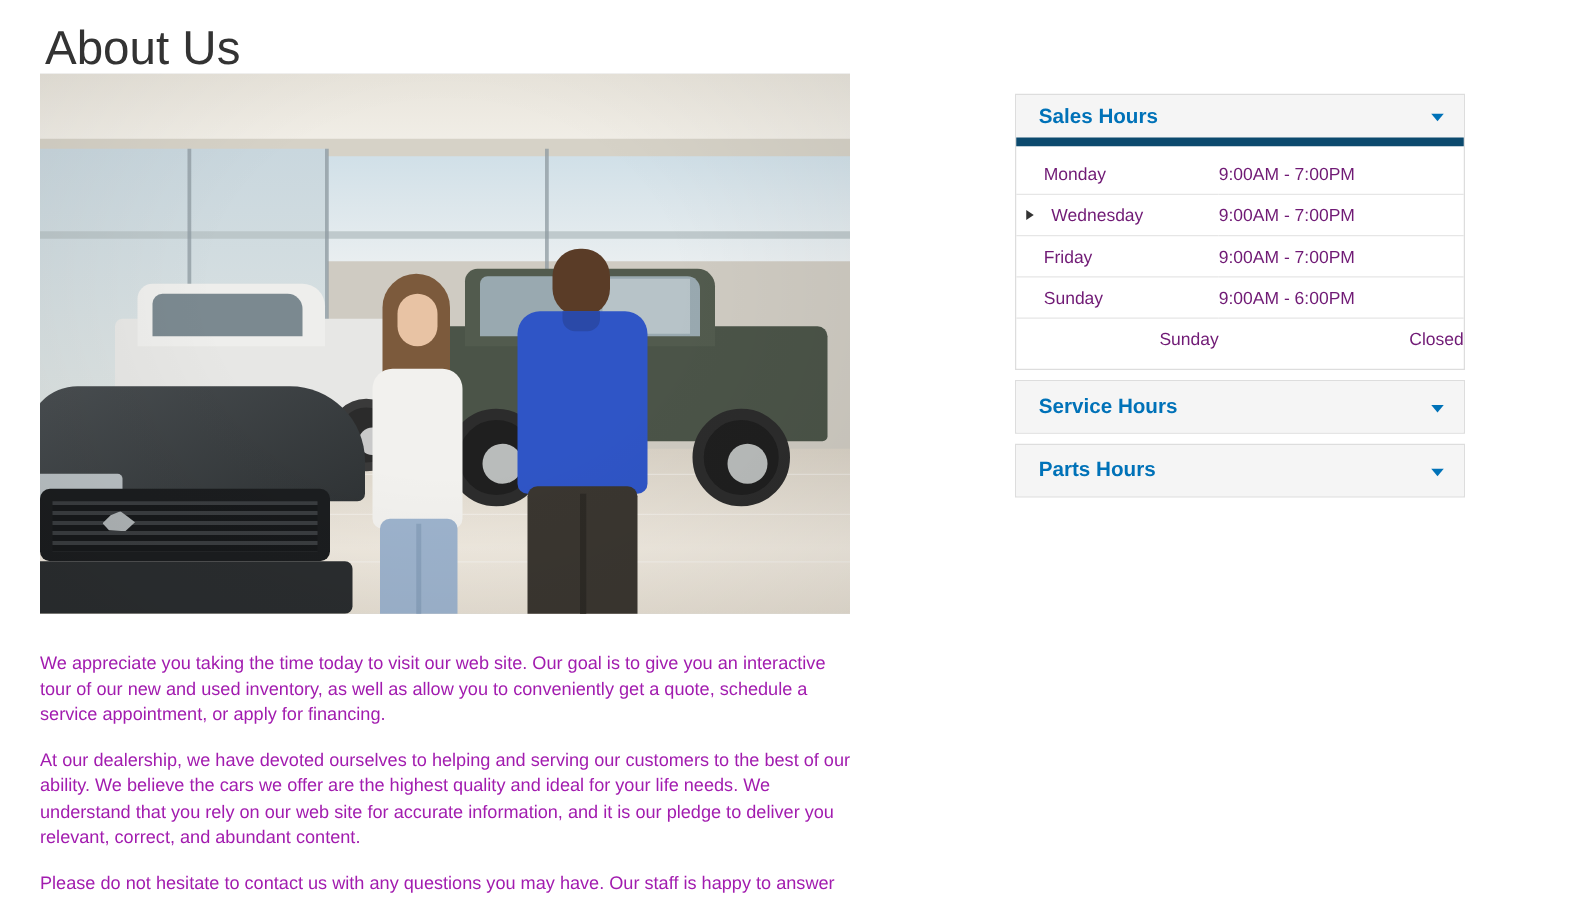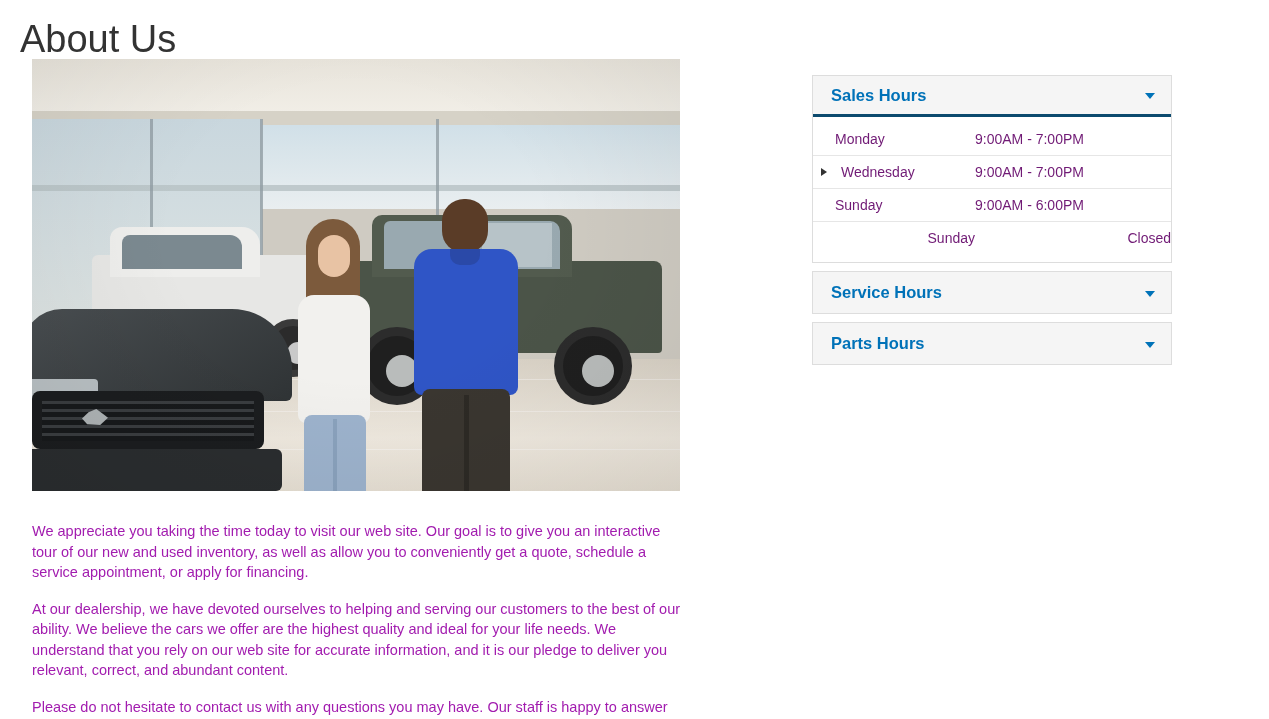--- a/index.html
+++ b/index.html
@@ -13,21 +13,21 @@
     font-family: "Liberation Sans", sans-serif;
     color: #333333;
   }
   .page {
     position: relative;
     width: 1269px;
     height: 719px;
   }
   .page-title {
     position: absolute;
-    left: 20px;
+    left: 36px;
     top: -8px;
     font-size: 38px;
     font-weight: 400;
     color: #333333;
     letter-spacing: 0px;
     line-height: 1.2;
   }
   .content-col {
     position: absolute;
     left: 32px;
@@ -146,21 +146,21 @@
     width: 360px;
   }
   .panel {
     border: 1px solid #dddddd;
     background: #ffffff;
     margin-bottom: 8px;
   }
   .panel-head {
     height: 41px;
     background: #f5f5f5;
-    border-bottom: 3px solid #0c4a6e;
+    border-bottom: 7px solid #0c4a6e;
     display: flex;
     align-items: center;
     padding: 0 18px;
     cursor: pointer;
     position: relative;
   }
   .panel.collapsed .panel-head { border-bottom: none; }
   .panel-title {
     font-size: 16.5px;
     font-weight: bold;
@@ -302,20 +302,24 @@
               <td class="time">9:00AM - 7:00PM</td>
             </tr>
             <tr class="row-today">
               <td class="day">
                 <span class="today-marker"></span>
                 <span>Wednesday</span>
               </td>
               <td class="time">9:00AM - 7:00PM</td>
             </tr>
             <tr>
+              <td class="day">Friday</td>
+              <td class="time">9:00AM - 7:00PM</td>
+            </tr>
+            <tr>
               <td class="day">Sunday</td>
               <td class="time">9:00AM - 6:00PM</td>
             </tr>
             <tr>
               <td class="day">Sunday</td>
               <td class="time">Closed</td>
             </tr>
           </tbody>
         </table>
       </div>

